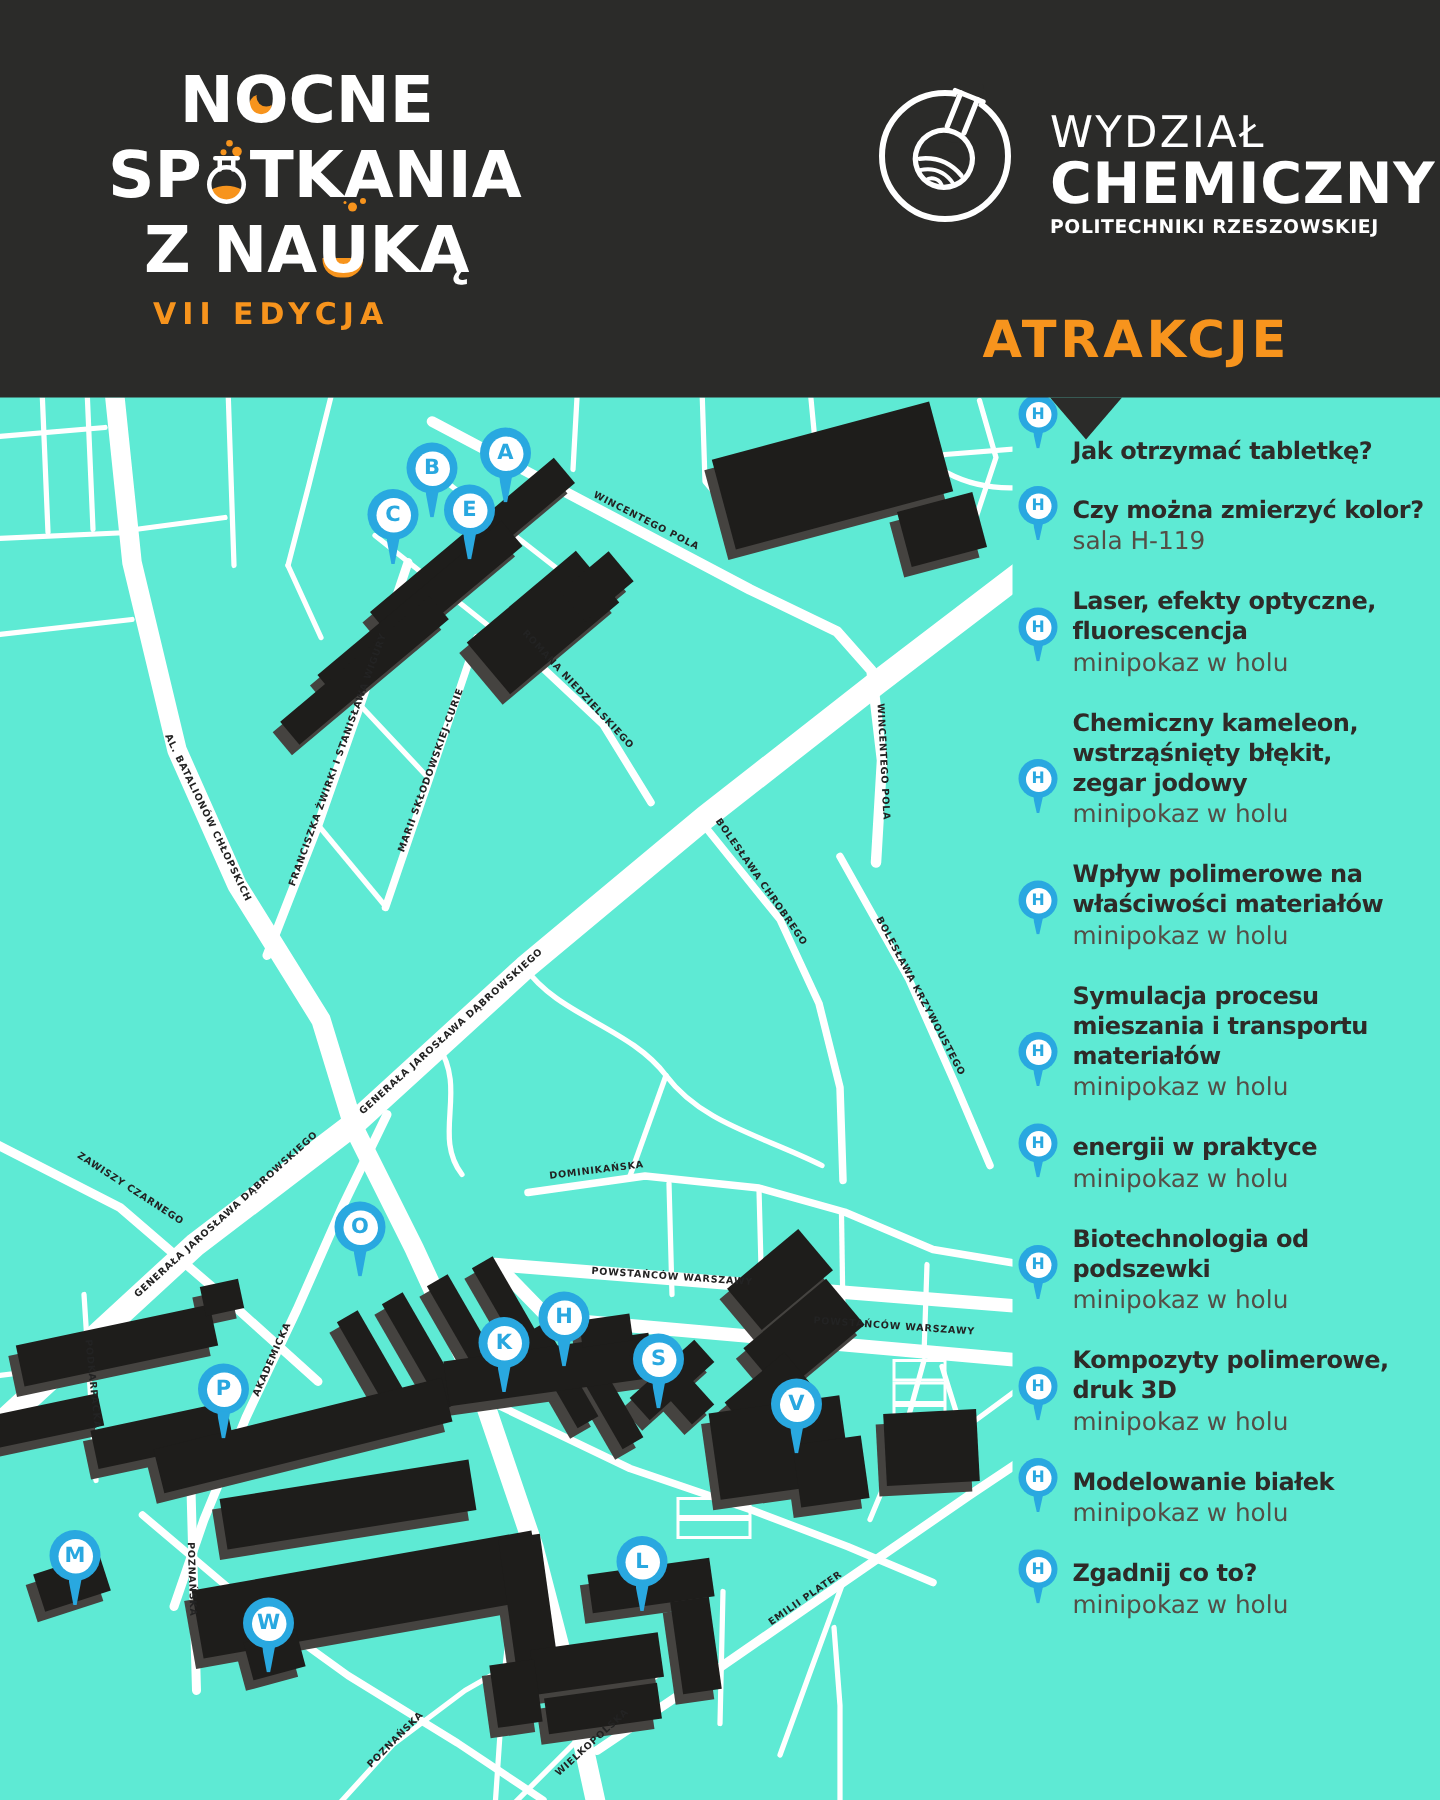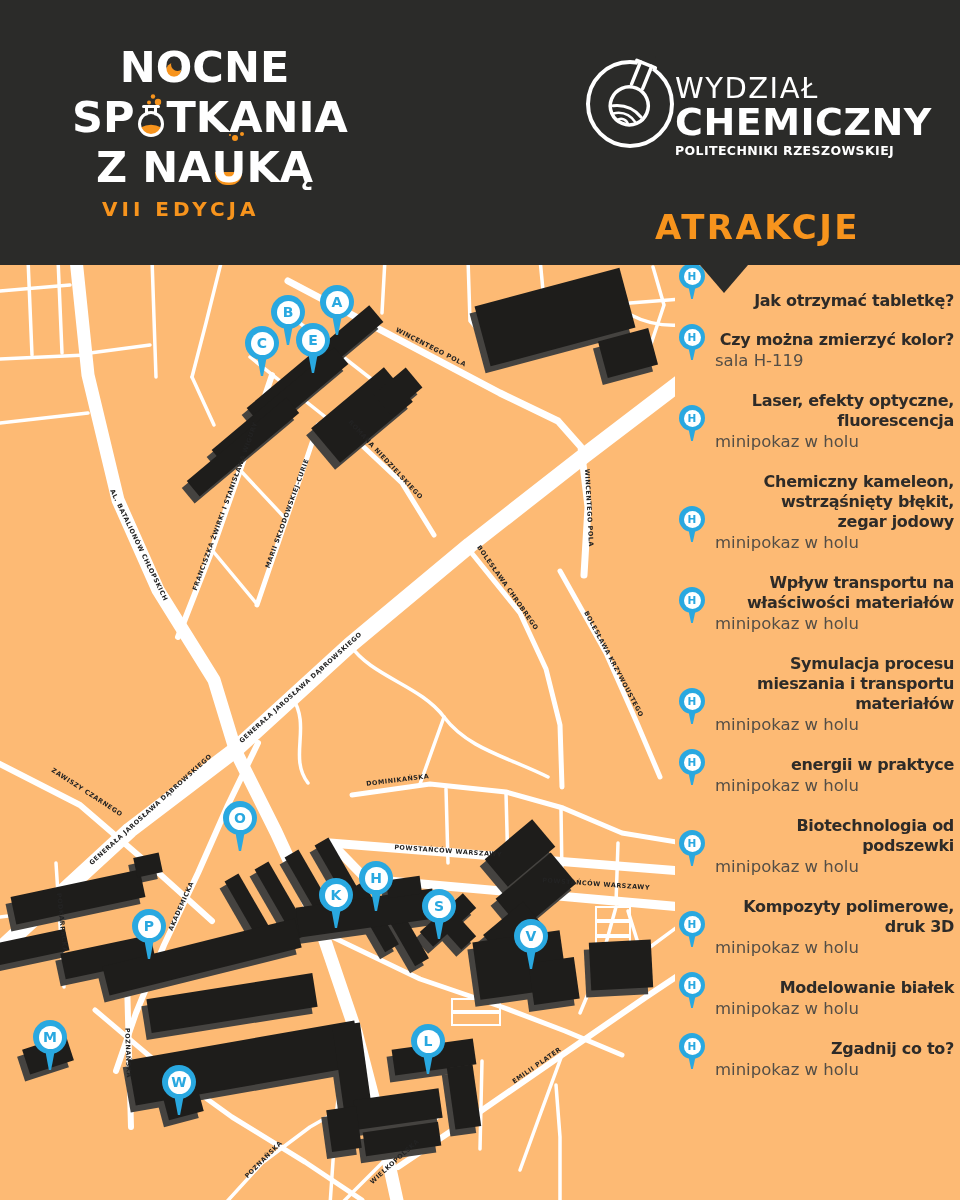--- a/index.html
+++ b/index.html
@@ -1,37 +1,37 @@
 <!DOCTYPE html>
 <html><head>
 <meta charset="utf-8">
 <style>
   html,body{margin:0;padding:0;}
   body{width:960px;height:1200px;font-family:"DejaVu Sans",sans-serif;overflow:hidden;background:#F7941D;}
-  .page{position:relative;width:960px;height:1200px;background:#fdba74;overflow:hidden;}
+  .page{position:relative;width:960px;height:1200px;background:#5eead4;overflow:hidden;}
 
   
   .header{position:absolute;top:0;left:0;width:960px;height:265px;background:#2B2B29;z-index:5;}
   .tail{position:absolute;top:265px;left:700px;width:0;height:0;
         border-left:24px solid transparent;border-right:24px solid transparent;
         border-top:28px solid #2B2B29;z-index:6;}
   .logo-block{position:absolute;left:72px;top:42px;width:265px;text-align:center;}
   .logo-line{color:#fff;font-weight:700;font-size:43px;line-height:50px;letter-spacing:0px;white-space:nowrap;}
   .glyph-wrap{position:relative;display:inline-block;}
   .glyph-wrap .ch{position:relative;z-index:1;}
   .moon{position:absolute;left:50%;top:58%;width:15px;height:15px;margin:-8px 0 0 -8px;border-radius:50%;background:#F7941D;z-index:0;}
   .moon::after{content:"";position:absolute;left:5px;top:-5px;width:13px;height:13px;border-radius:50%;background:#2B2B29;}
   .u-liquid{position:absolute;left:4px;right:4px;bottom:7px;height:13px;background:#F7941D;border-radius:0 0 12px 12px;z-index:0;}
   .u-bub{position:absolute;width:6px;height:6px;border-radius:50%;background:#F7941D;top:-7px;left:58%;
          box-shadow:7px -4px 0 -1px #F7941D,-5px -3px 0 -2px #F7941D;z-index:0;}
   .flask-glyph{display:inline-block;width:30px;height:46px;vertical-align:-7px;margin:0 1px;}
   .edition{color:#F7941D;font-size:20px;letter-spacing:4px;margin-top:5px;text-align:left;padding-left:30px;font-weight:700;}
 
   .fac-logo{position:absolute;left:582px;top:56px;}
-  .fac-text{position:absolute;left:675px;top:72px;color:#fff;}
+  .fac-text{position:absolute;left:700px;top:72px;color:#fff;}
   .fac-l1{font-size:29px;font-weight:400;letter-spacing:1.5px;line-height:33px;}
   .fac-l2{font-size:38px;font-weight:700;letter-spacing:0.5px;line-height:34px;}
   .fac-l3{font-size:12.5px;font-weight:700;letter-spacing:0.4px;margin-top:4px;}
   .atrakcje{position:absolute;left:655px;top:207px;font-size:34px;font-weight:700;color:#F7941D;letter-spacing:2.5px;}
 
   
   .content{position:absolute;top:265px;left:0;width:960px;height:935px;display:flex;}
   .map{position:relative;width:675px;height:935px;flex:0 0 675px;}
   .map svg{position:absolute;left:0;top:0;}
   .sw16{stroke-width:16px;} .sw14{stroke-width:13px;} .sw10{stroke-width:9px;}
@@ -40,21 +40,21 @@
 
   
   .map-pin{position:absolute;display:flex;flex-direction:column;align-items:center;z-index:3;transform:translate(-50%,-17px);}
   .pin-circle{width:34px;height:34px;border-radius:50%;background:#29A8E0;display:flex;align-items:center;justify-content:center;flex:0 0 auto;}
   .pin-inner{width:23px;height:23px;border-radius:50%;background:#fff;color:#29A8E0;font-weight:700;font-size:14px;display:flex;align-items:center;justify-content:center;}
   .pin-stem{width:9px;height:18px;margin-top:-2px;background:#29A8E0;clip-path:polygon(0 0,100% 0,62% 100%,38% 100%);}
 
   
   .attr{width:285px;flex:0 0 285px;box-sizing:border-box;padding:26px 6px 0 4px;}
   .attr-item{position:relative;padding-left:36px;margin-bottom:19px;}
-  .attr-title-line{font-weight:700;font-size:16px;line-height:20px;letter-spacing:-0.3px;color:#2E2B28;white-space:nowrap;text-align:right;}
+  .attr-title-line{font-weight:700;font-size:16px;line-height:20px;letter-spacing:-0.3px;color:#2E2B28;white-space:nowrap;}
   .attr-loc{font-size:16.5px;line-height:22px;color:#544E46;white-space:nowrap;}
   .attr-pin{position:absolute;left:0;bottom:12px;display:flex;flex-direction:column;align-items:center;}
   .attr-pin .pin-circle{width:26px;height:26px;}
   .attr-pin .pin-inner{width:17px;height:17px;font-size:10.5px;}
   .attr-pin .pin-stem{width:7px;height:12px;}
 </style>
 </head>
 <body>
 
 <div class="page">
@@ -393,21 +393,21 @@
           <div class="attr-title-line">zegar jodowy</div>
           <div class="attr-loc">minipokaz w holu</div>
         </div>
         <div class="attr-item">
           <span class="attr-pin">
             <span class="pin-circle">
               <span class="pin-inner">H</span>
             </span>
             <span class="pin-stem"></span>
           </span>
-          <div class="attr-title-line">Wpływ transportu na</div>
+          <div class="attr-title-line">Wpływ polimerowe na</div>
           <div class="attr-title-line">właściwości materiałów</div>
           <div class="attr-loc">minipokaz w holu</div>
         </div>
         <div class="attr-item">
           <span class="attr-pin">
             <span class="pin-circle">
               <span class="pin-inner">H</span>
             </span>
             <span class="pin-stem"></span>
           </span>

